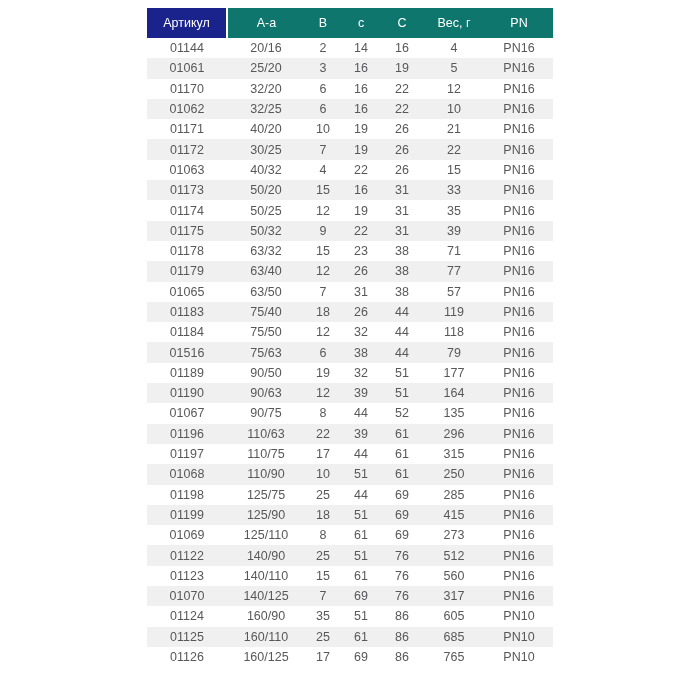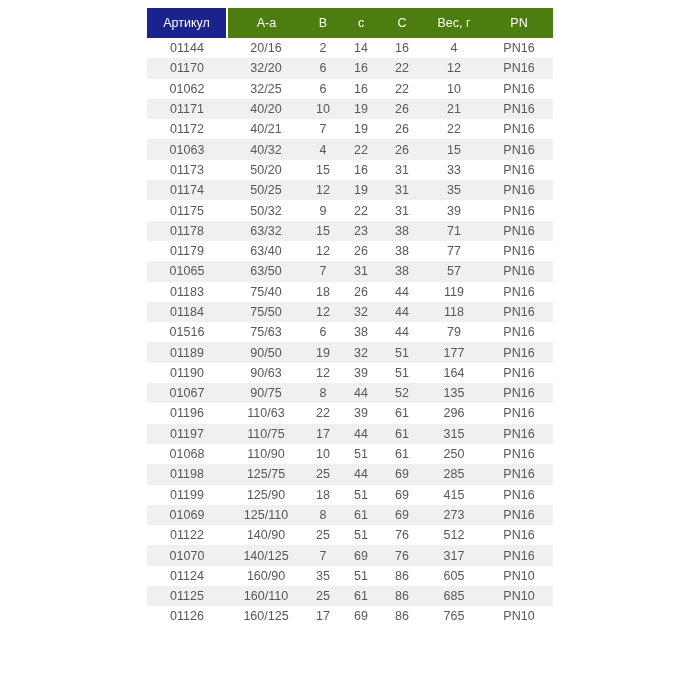--- a/index.html
+++ b/index.html
@@ -20,21 +20,21 @@
   table.spec-table {
     position: absolute;
     left: 147px;
     top: 8px;
     width: 406px;
     border-collapse: collapse;
     table-layout: fixed;
   }
   table.spec-table th {
     height: 30px;
-    background: #4d7c0f;
+    background: #0f766e;
     color: #ffffff;
     font-size: 12.5px;
     font-weight: normal;
     text-align: center;
     vertical-align: middle;
     padding: 0;
   }
   table.spec-table th.article-header {
     background: #1a238c;
     border-right: 2px solid #ffffff;
@@ -83,20 +83,29 @@
         <tr>
           <td>01144</td>
           <td>20/16</td>
           <td>2</td>
           <td>14</td>
           <td>16</td>
           <td>4</td>
           <td>PN16</td>
         </tr>
         <tr>
+          <td>01061</td>
+          <td>25/20</td>
+          <td>3</td>
+          <td>16</td>
+          <td>19</td>
+          <td>5</td>
+          <td>PN16</td>
+        </tr>
+        <tr>
           <td>01170</td>
           <td>32/20</td>
           <td>6</td>
           <td>16</td>
           <td>22</td>
           <td>12</td>
           <td>PN16</td>
         </tr>
         <tr>
           <td>01062</td>
@@ -111,21 +120,21 @@
           <td>01171</td>
           <td>40/20</td>
           <td>10</td>
           <td>19</td>
           <td>26</td>
           <td>21</td>
           <td>PN16</td>
         </tr>
         <tr>
           <td>01172</td>
-          <td>40/21</td>
+          <td>30/25</td>
           <td>7</td>
           <td>19</td>
           <td>26</td>
           <td>22</td>
           <td>PN16</td>
         </tr>
         <tr>
           <td>01063</td>
           <td>40/32</td>
           <td>4</td>
@@ -299,20 +308,29 @@
         <tr>
           <td>01122</td>
           <td>140/90</td>
           <td>25</td>
           <td>51</td>
           <td>76</td>
           <td>512</td>
           <td>PN16</td>
         </tr>
         <tr>
+          <td>01123</td>
+          <td>140/110</td>
+          <td>15</td>
+          <td>61</td>
+          <td>76</td>
+          <td>560</td>
+          <td>PN16</td>
+        </tr>
+        <tr>
           <td>01070</td>
           <td>140/125</td>
           <td>7</td>
           <td>69</td>
           <td>76</td>
           <td>317</td>
           <td>PN16</td>
         </tr>
         <tr>
           <td>01124</td>

